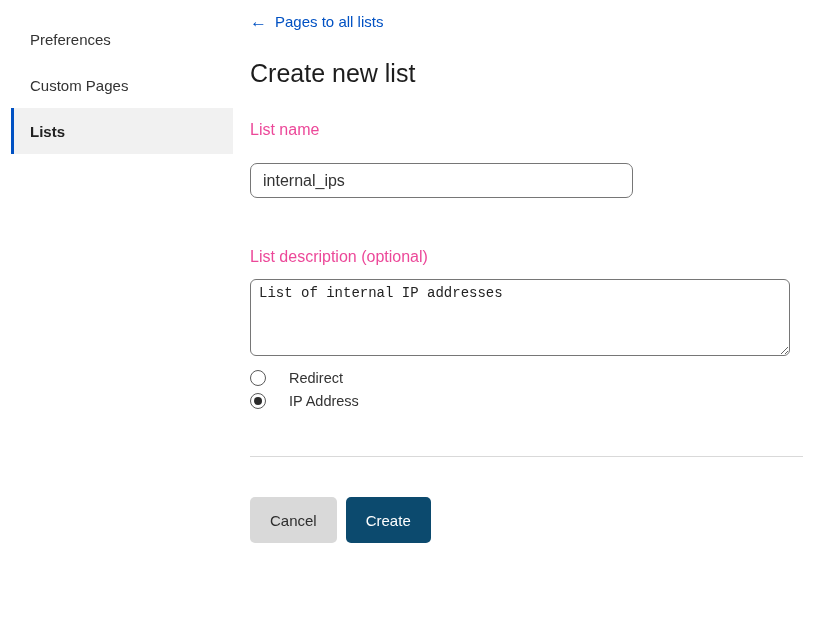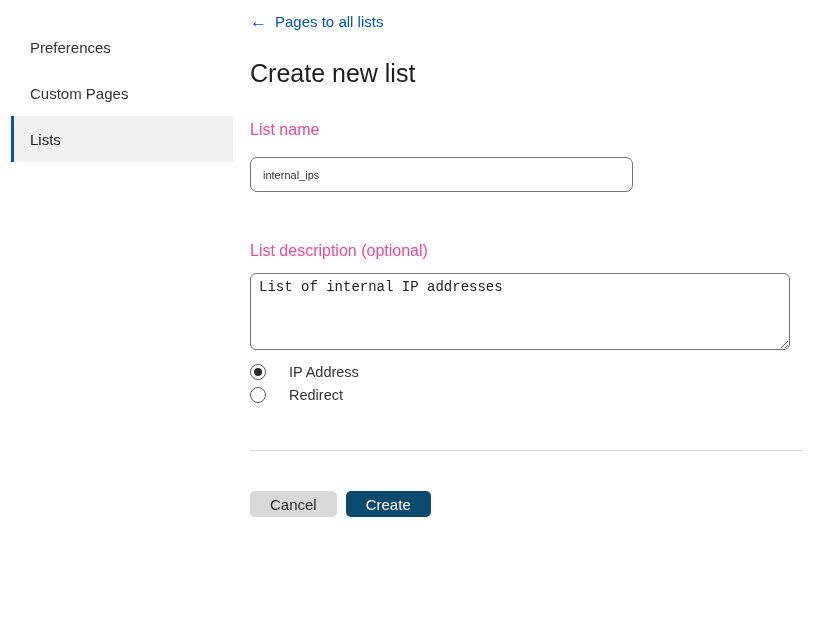--- a/index.html
+++ b/index.html
@@ -6,36 +6,36 @@
   html, body {
     width: 823px; height: 617px;
     background: #ffffff;
     font-family: "Liberation Sans", sans-serif;
     color: #333;
     overflow: hidden;
   }
   .layout { display: flex; width: 823px; height: 617px; }
 
   
-  .sidebar { width: 250px; padding-top: 24px; flex-shrink: 0; }
+  .sidebar { width: 250px; padding-top: 16px; flex-shrink: 0; }
   .nav-item {
     height: 46px;
     display: flex; align-items: center;
     padding-left: 30px;
     font-size: 15px;
     color: #333;
     cursor: pointer;
   }
   .nav-item.selected {
     margin-left: 11px;
     width: 222px;
     padding-left: 16px;
     background: #f1f1f1;
     border-left: 3px solid #0051c3;
-    font-weight: normal;
+    font-weight: bold;
     color: #222;
   }
 
   
   .main { width: 553px; padding-top: 12px; }
   .back-link {
     display: inline-flex; align-items: center; gap: 8px;
     font-size: 15px; color: #0051c3;
     text-decoration: none; cursor: pointer;
     line-height: 20px;
@@ -51,27 +51,27 @@
   .field-label {
     font-size: 16px; color: #ec4899; line-height: 20px;
   }
   .label-listname { margin-top: 32px; }
   .field-note {
     margin-top: 6px;
     font-size: 14px; color: #4d4d4d; line-height: 18px;
   }
   .text-input {
     display: block;
-    margin-top: 17px;
+    margin-top: 23px;
     width: 383px; height: 35px;
     border: 1px solid #767676;
     border-radius: 7px;
     padding: 0 12px;
     font-family: "Liberation Sans", sans-serif;
-    font-size: 11px; color: #333;
+    font-size: 16px; color: #333;
     background: #fff;
     outline: none;
   }
   .label-desc { margin-top: 49px; }
   .desc-textarea {
     display: block;
     margin-top: 12px;
     width: 540px; height: 77px;
     border: 1px solid #767676;
     border-radius: 6px;
@@ -99,21 +99,21 @@
     position: absolute; inset: 3px;
     border-radius: 50%;
     background: #2b2b2b;
   }
   .radio-label { margin-left: 23px; font-size: 14.5px; color: #333; }
 
   .divider { margin-top: 47px; border-top: 1px solid #d9d9d9; width: 553px; }
 
   .actions { margin-top: 40px; display: flex; gap: 9px; }
   .btn {
-    height: 26px;
+    height: 46px;
     padding: 0 20px;
     border: none; border-radius: 5px;
     font-family: "Liberation Sans", sans-serif;
     font-size: 15px;
     cursor: pointer;
     display: inline-flex; align-items: center; justify-content: center;
   }
   .btn-cancel { background: #d9d9d9; color: #2e2e2e; }
   .btn-create { background: #0c4a6e; color: #ffffff; }
 </style>
@@ -138,27 +138,27 @@
     <h1 class="page-title">Create new list</h1>
 
     <div class="field-label label-listname">List name</div>
     <input class="text-input" type="text" value="internal_ips" style="">
 
     <div class="field-label label-desc">List description (optional)</div>
     <textarea class="desc-textarea" style="">List of internal IP addresses</textarea>
 
 
     <div class="radio-group">
+      <div class="radio-row">
+        <span class="radio-circle"></span>
+        <span class="radio-label">Redirect</span>
+      </div>
       <div class="radio-row selected">
         <span class="radio-circle"></span>
         <span class="radio-label">IP Address</span>
-      </div>
-      <div class="radio-row">
-        <span class="radio-circle"></span>
-        <span class="radio-label">Redirect</span>
       </div>
     </div>
 
     <div class="divider"></div>
 
     <div class="actions">
       <button class="btn btn-cancel">Cancel</button>
       <button class="btn btn-create">Create</button>
     </div>
 

